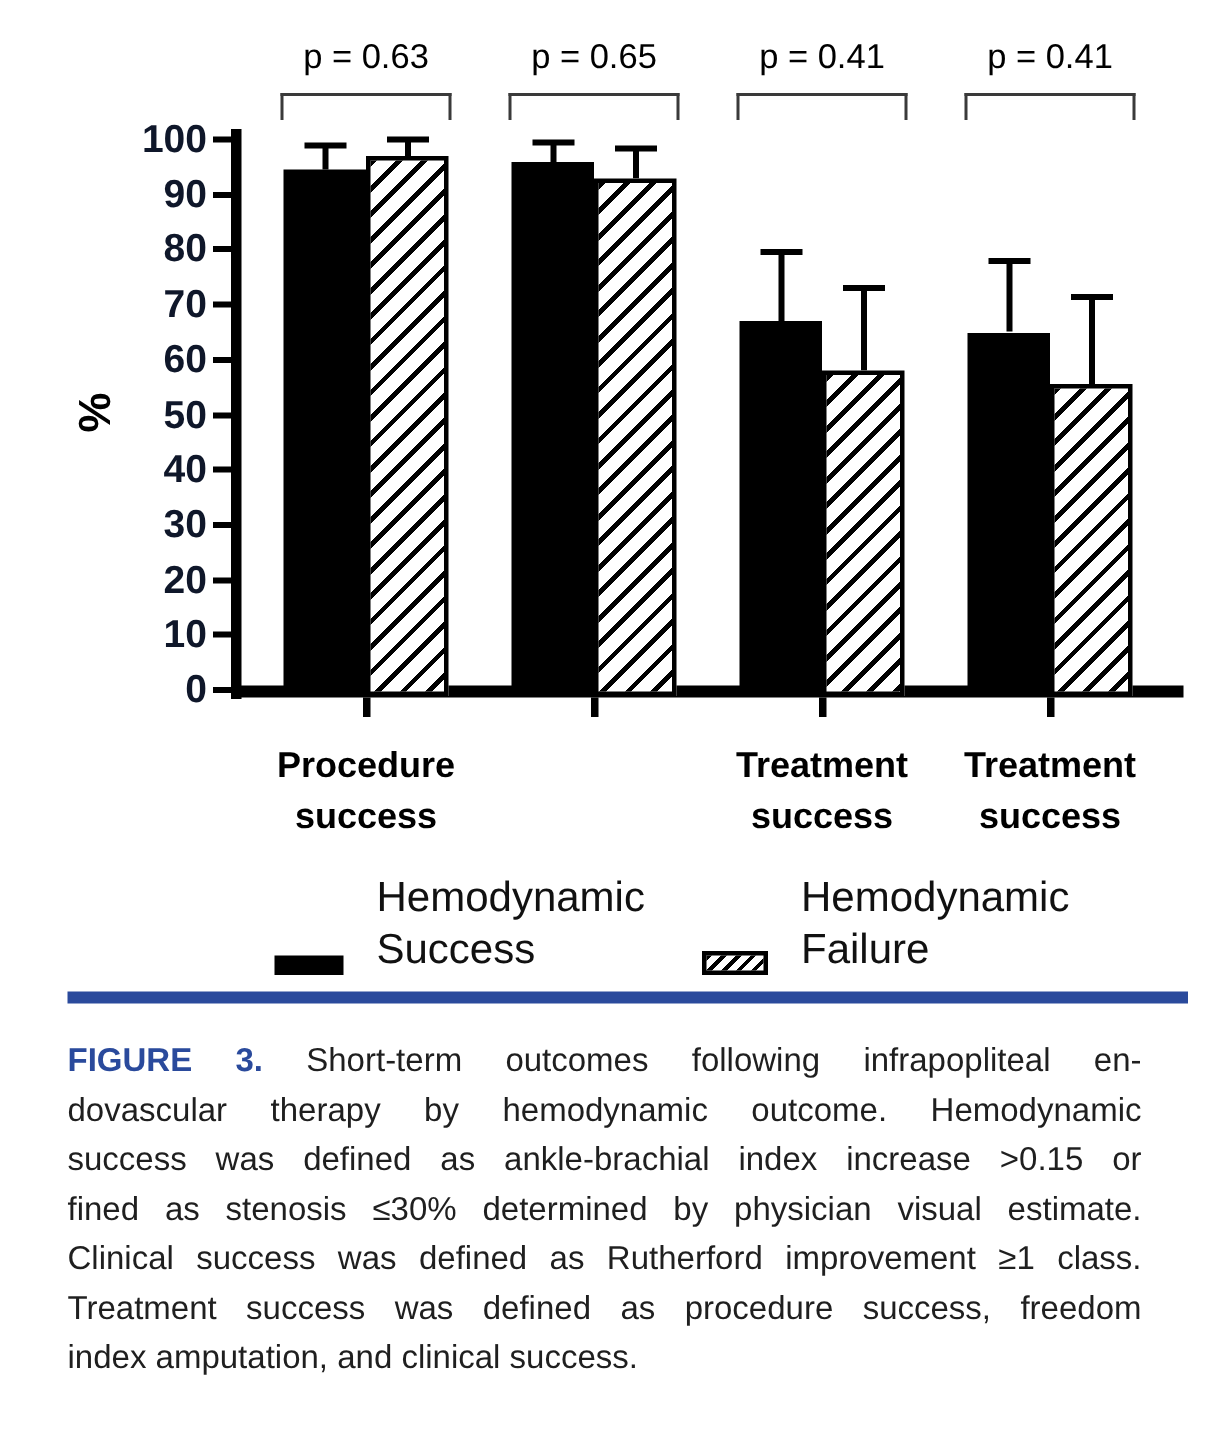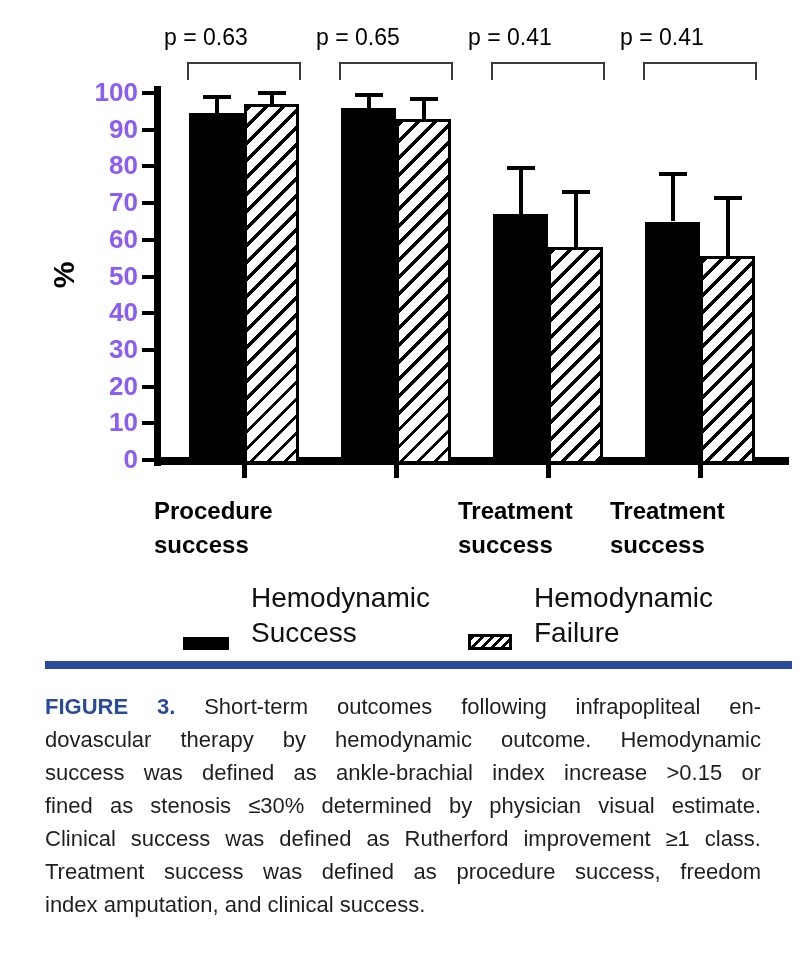--- a/index.html
+++ b/index.html
@@ -9,27 +9,27 @@
     background:#ffffff;
     font-family:"Liberation Sans", sans-serif;
     color:#000;
     overflow:hidden;
   }
   .abs{position:absolute;}
   
   #chart{position:absolute;left:0;top:0;width:804px;height:580px;}
   .axis-line{background:#000;}
   .y-tick-label{
-    font-size:26px;font-weight:bold;text-align:right;color:#8b5cf6;
+    font-size:26px;font-weight:bold;text-align:right;color:#0f172a;
   }
   .x-tick-label{
-    font-size:24px;font-weight:bold;text-align:left;line-height:34px;
+    font-size:24px;font-weight:bold;text-align:center;line-height:34px;
     white-space:pre-line;color:#000;
   }
-  .p-label{font-size:23px;text-align:left;color:#000;}
+  .p-label{font-size:23px;text-align:center;color:#000;}
   .bracket{border:2px solid #3a3a3a;border-bottom:none;}
   .bar-solid{background:#000;}
   .bar-hatched{
     background:repeating-linear-gradient(135deg,#000 0 3.2px,#fff 3.2px 12px);
     border:3.5px solid #000;box-sizing:border-box;background-color:#fff;
   }
   .err{background:#000;}
   .ylab{
     font-size:30px;font-weight:bold;transform:rotate(-90deg);
     transform-origin:center center;

